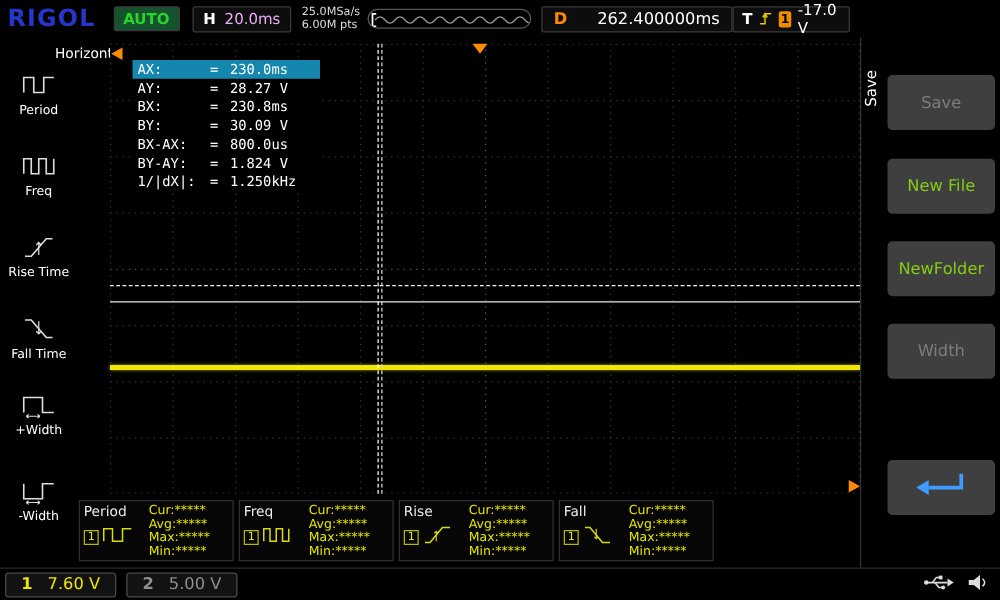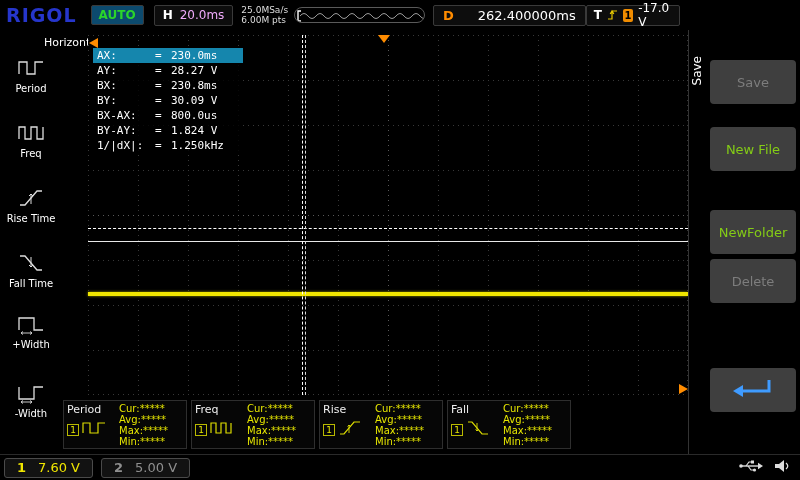--- a/index.html
+++ b/index.html
@@ -3,21 +3,21 @@
 <meta charset="utf-8">
 <style>
   *{margin:0;padding:0;box-sizing:border-box;}
   html,body{background:#222;}
   .scope{position:relative;width:800px;height:480px;background:#000;overflow:hidden;
          font-family:"DejaVu Sans","Liberation Sans",sans-serif;color:#ddd;}
 
   
   .topbar{position:absolute;left:0;top:0;width:684px;height:30px;display:flex;align-items:center;background:#000;}
   .logo{margin-left:6px;font-size:19px;font-weight:bold;color:#2636cc;letter-spacing:1px;}
-  .auto-btn{margin-left:14px;background:#0c4a6e;border:1px solid #3a3a3a;border-radius:2px;
+  .auto-btn{margin-left:14px;background:#14532d;border:1px solid #3a3a3a;border-radius:2px;
             color:#2bd42b;font-weight:bold;font-size:12px;padding:2px 7px;}
   .h-box{margin-left:10px;display:flex;align-items:center;gap:7px;height:21px;padding:0 8px;
          background:#0d0d0d;border:1px solid #3a3a3a;border-radius:2px;}
   .h-label{color:#fff;font-weight:bold;font-size:12px;}
   .h-value{color:#f0abfc;font-size:12px;}
   .rate-block{margin-left:8px;font-size:9px;line-height:10px;color:#ddd;white-space:nowrap;}
   .wave-preview{margin-left:6px;width:236px;height:16px;border:1px solid #5a5a5a;border-radius:8px;
                 background:#000;position:relative;overflow:hidden;}
   .d-box{margin-left:8px;display:flex;align-items:center;gap:8px;height:21px;padding:0 9px;
          background:#0d0d0d;border:1px solid #3a3a3a;border-radius:2px;}
@@ -45,21 +45,21 @@
   .cur-hb{position:absolute;left:0;top:206px;width:600px;height:1px;background:#e8e8e8;}
   .cur-va{position:absolute;left:214px;top:0;width:0;height:360px;border-left:1px dashed #fff;}
   .cur-vb{position:absolute;left:217px;top:0;width:0;height:360px;border-left:1px dashed #dcdcdc;}
   .trig-marker{position:absolute;left:290px;top:0;width:0;height:0;
                border-left:6px solid transparent;border-right:6px solid transparent;border-top:8px solid #ff8c00;}
   .trig-left{position:absolute;left:1px;top:3px;width:0;height:0;
              border-top:5px solid transparent;border-bottom:5px solid transparent;border-right:9px solid #ff8c00;}
   .d-marker{position:absolute;left:591px;top:349px;width:0;height:0;
             border-top:5px solid transparent;border-bottom:5px solid transparent;border-left:9px solid #ff8c00;}
 
-  .cursor-box{position:absolute;left:5px;top:13px;width:150px;background:rgba(0,0,0,.82);
+  .cursor-box{position:absolute;left:18px;top:13px;width:150px;background:rgba(0,0,0,.82);
               font-family:"DejaVu Sans Mono","Liberation Mono",monospace;font-size:11px;color:#fff;}
   .cursor-row{display:flex;height:15px;line-height:15px;padding:0 4px;}
   .cursor-row.hl{background:#1586ad;}
   .cursor-row .lbl{width:58px;}
   .cursor-row .eq{width:16px;}
 
   
   .meas-row{position:absolute;left:63px;top:400px;display:flex;gap:4px;}
   .meas-panel{width:124px;height:49px;background:#060606;border:1px solid #2e2e2e;display:flex;padding:2px 3px;}
   .meas-left{width:52px;display:flex;flex-direction:column;}
@@ -347,22 +347,22 @@
         <div>Max:*****</div>
         <div>Min:*****</div>
       </div>
     </div>
   </div>
 
   <div class="menu">
     <div class="menu-tab">Save</div>
     <div class="menu-btn disabled" style="top:30px">Save</div>
     <div class="menu-btn" style="top:97px">New File</div>
-    <div class="menu-btn" style="top:180px">NewFolder</div>
-    <div class="menu-btn disabled" style="top:229px">Delete</div>
+    <div class="menu-btn" style="top:163px">NewFolder</div>
+    <div class="menu-btn disabled" style="top:229px">Width</div>
     <div class="menu-btn" style="top:338px">
       <span>
         <svg width="46" height="26" viewBox="0 0 46 26">
             <path d="M39 4 V15 H13" fill="none" stroke="#3f9bff" stroke-width="3"></path>
             <polygon points="13,9 13,21 3,15" fill="#3f9bff"></polygon>
           </svg>
       </span>
     </div>
   </div>
 

